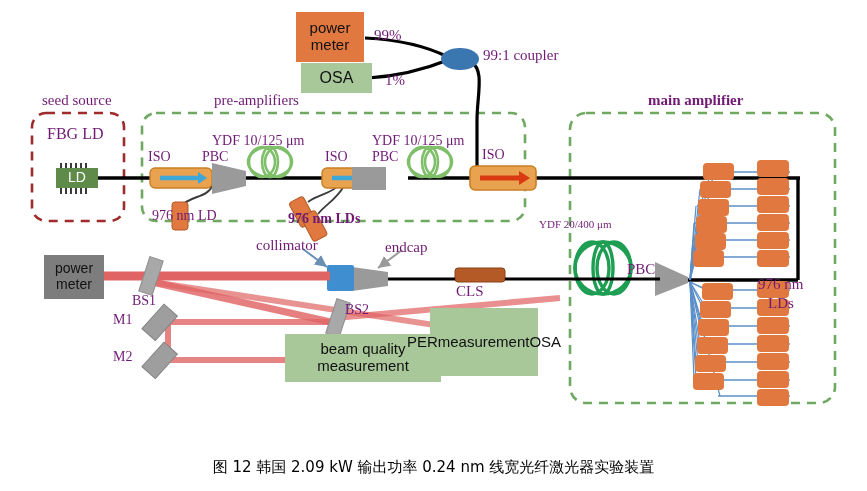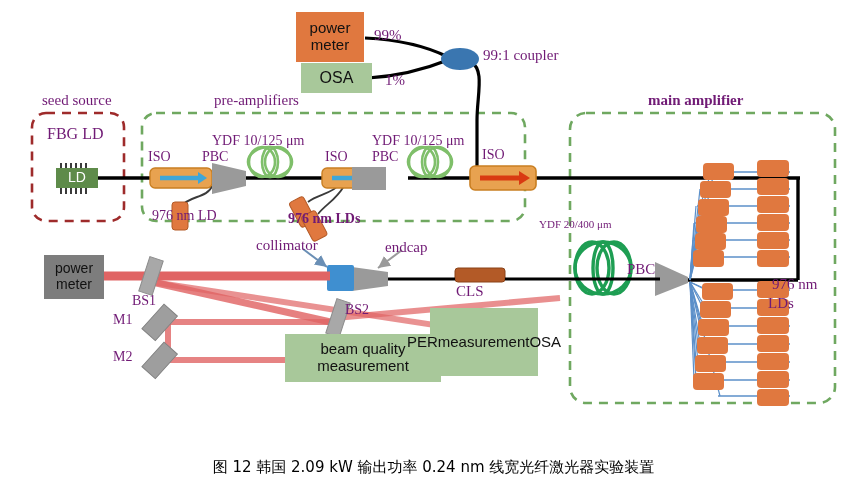--- a/index.html
+++ b/index.html
@@ -299,21 +299,21 @@
 
   <div class="lbl" style="left:325px; top:150px; font-size:14px;">ISO</div>
   <div class="lbl" style="left:372px; top:150px; font-size:14px;">PBC</div>
   <div class="lbl" style="left:288px; top:212px; font-size:14px;font-weight:bold;">976 nm LDs</div>
   <div class="lbl" style="left:372px; top:134px; font-size:14px;">YDF 10/125 μm</div>
 
   <div class="lbl" style="left:482px; top:148px; font-size:14px;">ISO</div>
 
   <div class="lbl" style="left:515px; top:219px; font-size:11px;margin-left:24px;">YDF 20/400 μm</div>
   <div class="lbl" style="left:627px; top:262px; font-size:15px;">PBC</div>
-  <div class="lbl" style="left:758px; top:277px; font-size:15px;margin-left:14px;">976 nm</div>
+  <div class="lbl" style="left:758px; top:277px; font-size:15px;">976 nm</div>
   <div class="lbl" style="left:768px; top:296px; font-size:15px;">LDs</div>
 
   <div class="lbl" style="left:456px; top:284px; font-size:15px;">CLS</div>
   <div class="lbl" style="left:385px; top:240px; font-size:15px;">endcap</div>
   <div class="lbl" style="left:256px; top:238px; font-size:15px;">collimator</div>
 
   <div class="boxlabel" style="left:44px; top:255px; width:60px; height:44px; background:#7D7D7D; font-size:14px; color:#111; flex-direction:column;">
     <span>power</span>
     <span>meter</span>
   </div>

